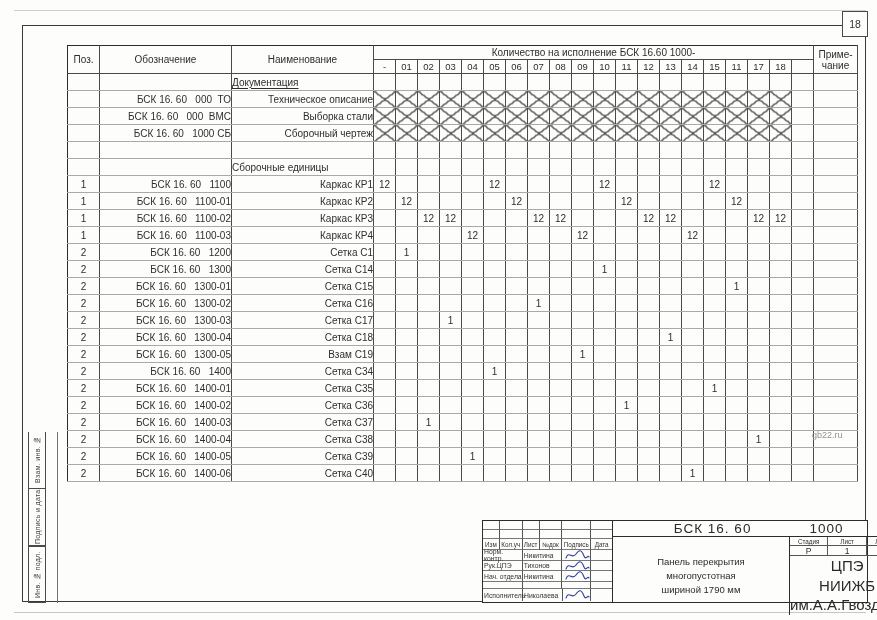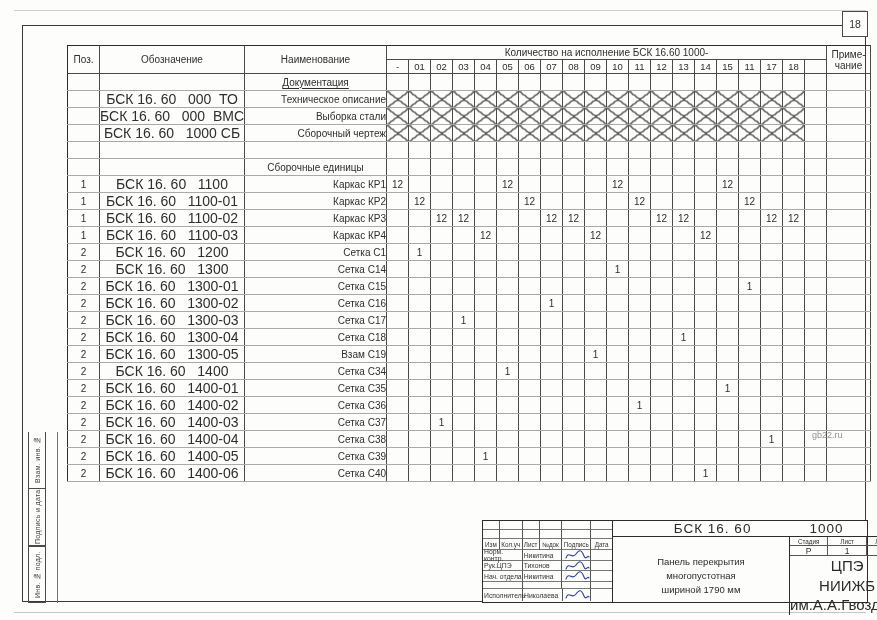--- a/index.html
+++ b/index.html
@@ -26,23 +26,23 @@
   .spec td,.spec th{
     padding:0;margin:0;font-weight:normal;font-size:10px;color:#2e2e2e;
     border-right:1px solid #4a4a4a;border-bottom:1px solid #a9a9a6;
     overflow:hidden;white-space:nowrap;text-align:center;vertical-align:middle;
   }
   .spec tr.h  th{height:13px;border-bottom:1px solid #4a4a4a;font-size:10px;}
   .spec tr.h2 th{height:13px;border-bottom:1px solid #4a4a4a;font-size:9.5px;}
   .spec tr.r td{height:16px;}
   .spec th.span2{border-bottom:1px solid #4a4a4a;}
   .spec th.prim{font-size:9px;line-height:1.1;white-space:pre-line;}
-  .spec td.code{white-space:pre;font-size:14px;}
+  .spec td.code{white-space:pre;font-size:10px;text-align:right;}
   .spec td.name{text-align:right;padding-left:7px;}
-  .spec td.sec{text-align:center;}
+  .spec td.sec{text-align:left;}
   .spec td.sec.u span{text-decoration:underline;text-underline-offset:2px;}
   .spec td.x{
     background-image:
       linear-gradient(to top right,transparent calc(50% - .7px),#4d4d4d calc(50% - .7px),#4d4d4d calc(50% + .7px),transparent calc(50% + .7px)),
       linear-gradient(to bottom right,transparent calc(50% - .7px),#4d4d4d calc(50% - .7px),#4d4d4d calc(50% + .7px),transparent calc(50% + .7px));
   }
 
   
   .side-strip{position:absolute;left:28px;top:432px;width:18px;height:171px;}
   .side-box{

